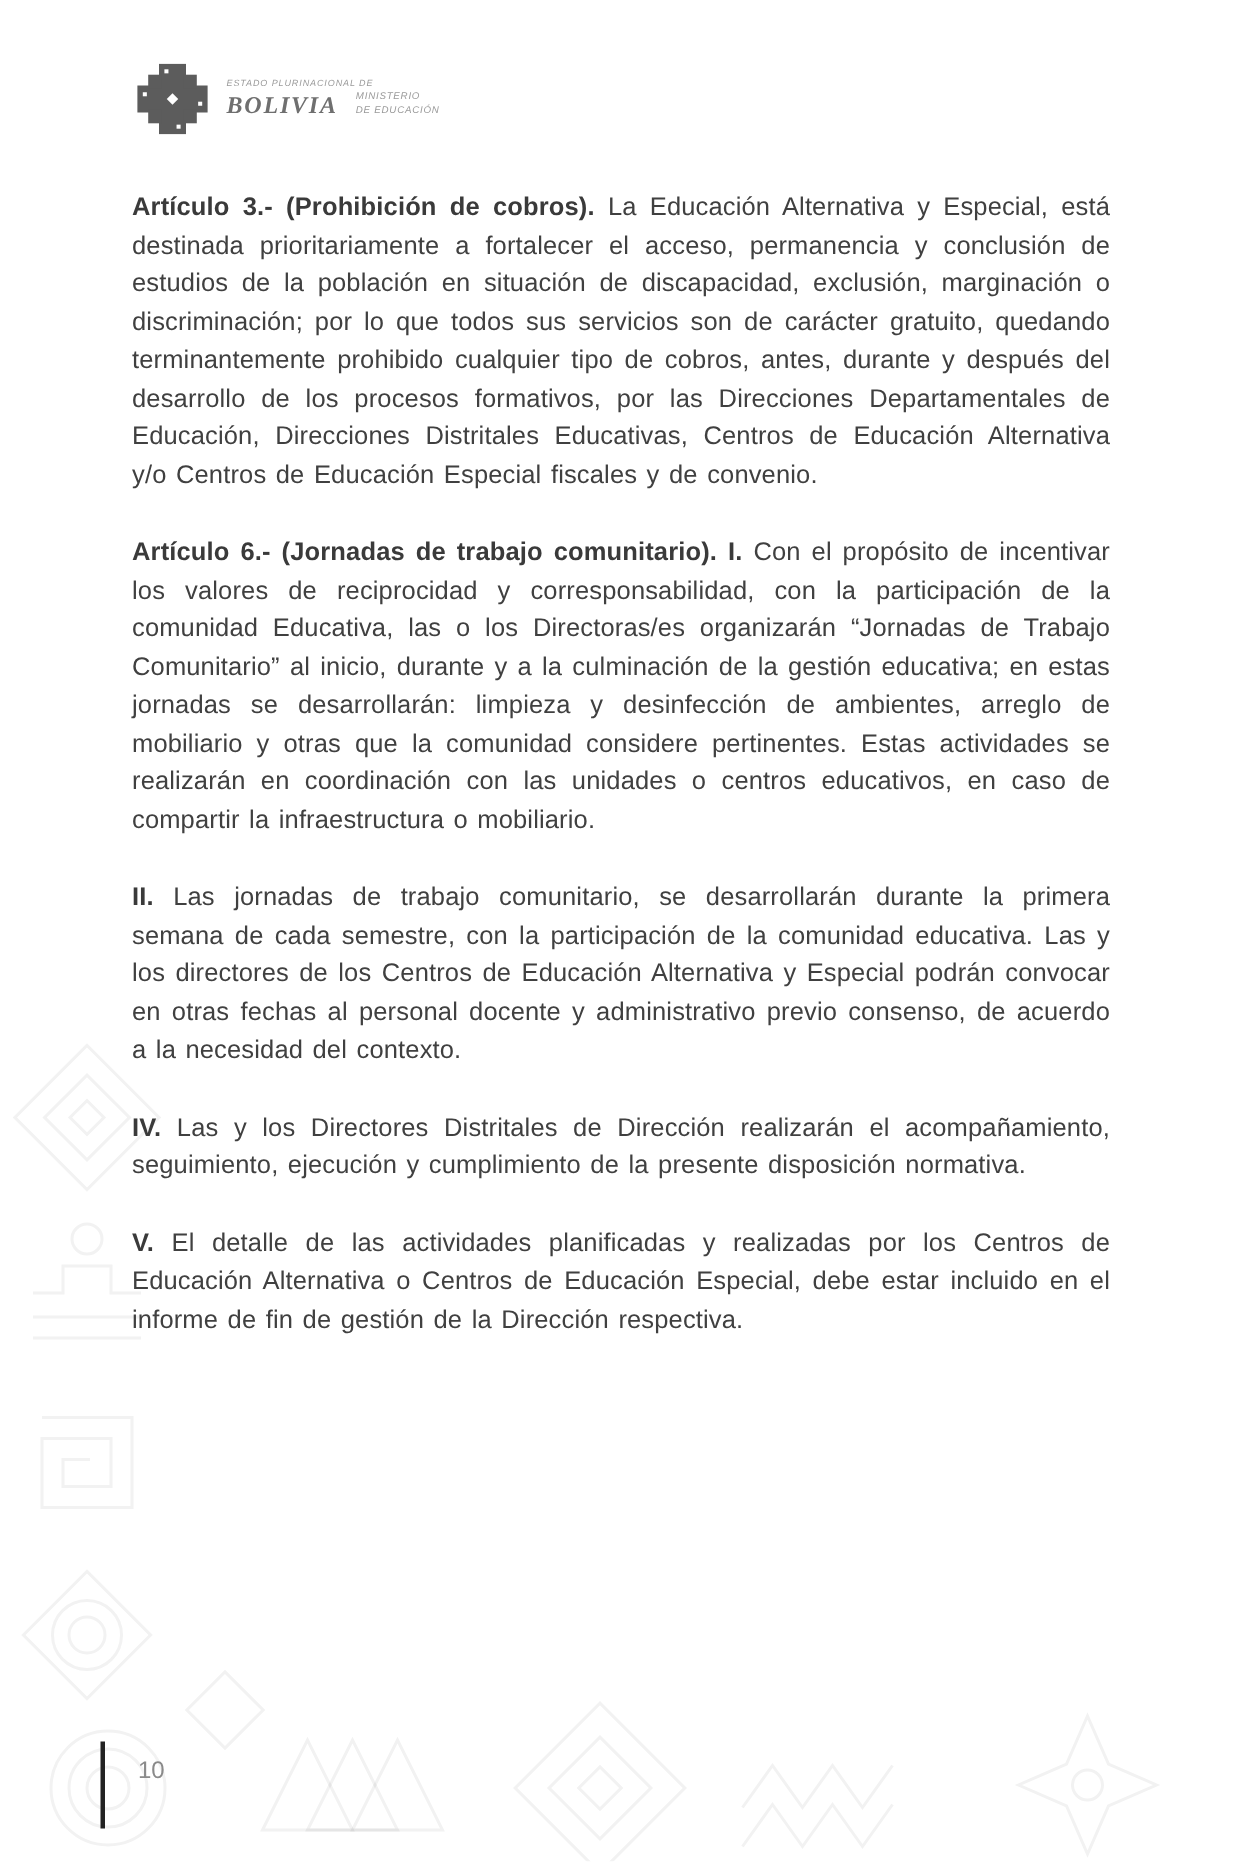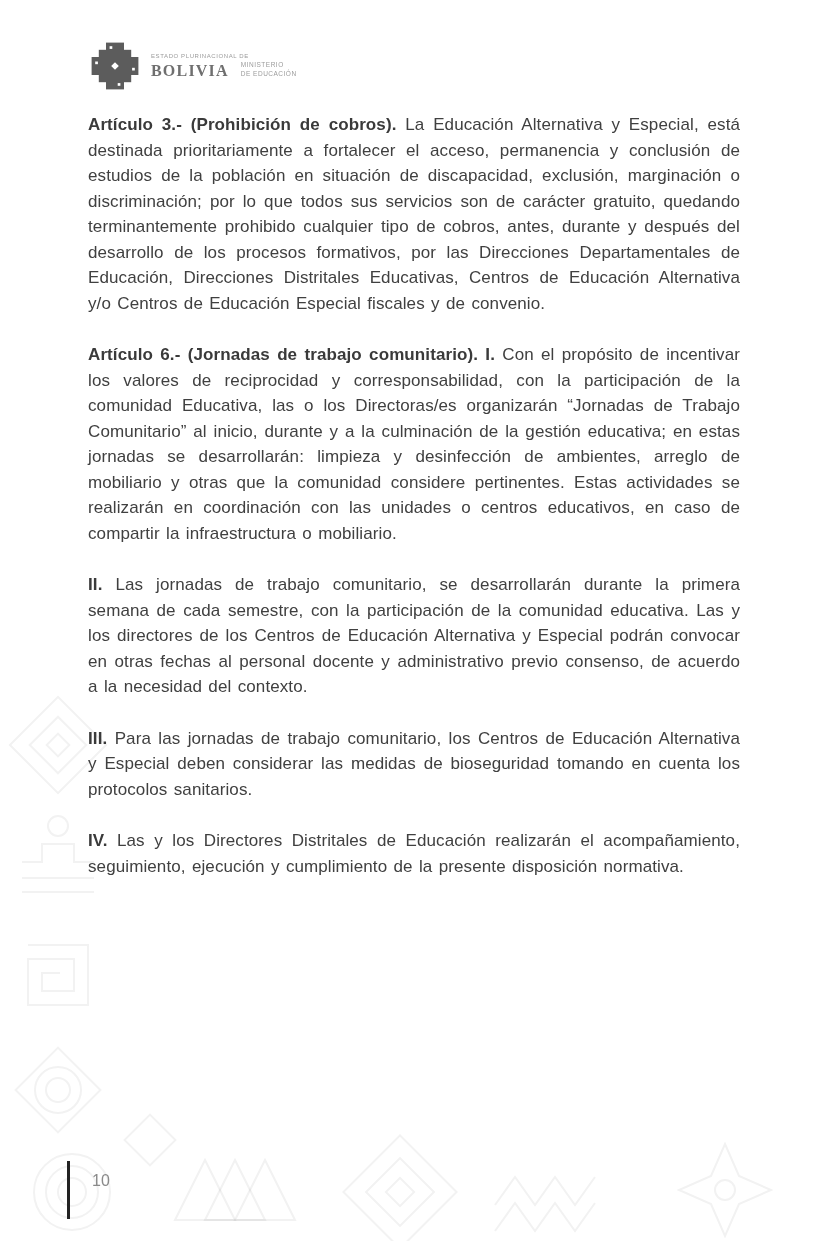--- a/index.html
+++ b/index.html
@@ -18,20 +18,21 @@
     inset: 0;
     pointer-events: none;
   }
   .masthead {
     position: absolute;
     top: 42px;
     left: 88px;
     display: flex;
     align-items: center;
     gap: 9px;
+    font-style: italic;
   }
   .emblem { width: 54px; height: 48px; }
   .logo-text { display: flex; flex-direction: column; justify-content: center; }
   .state {
     font-size: 6px;
     color: #9b9b9b;
     letter-spacing: 0.6px;
     margin-bottom: 2px;
   }
   .logo-row { display: flex; align-items: flex-end; gap: 12px; }
@@ -54,21 +55,21 @@
     position: absolute;
     top: 112px;
     left: 88px;
     width: 652px;
     font-size: 17px;
     line-height: 25.5px;
     text-align: justify;
     word-spacing: 1.5px;
     letter-spacing: 0.1px;
   }
-  .para { margin-bottom: 26px; }
+  .para { margin-bottom: 26px; margin-top: 13px; }
   .para b { font-weight: bold; color: #3a3a3a; }
   .page-rule {
     position: absolute;
     left: 67px;
     top: 1161px;
     width: 3px;
     height: 58px;
     background: #222222;
   }
   .page-number {
@@ -176,29 +177,29 @@
     <p class="para">
       <b>Artículo 6.- (Jornadas de trabajo comunitario). I.</b>
       <span>Con el propósito de incentivar los valores de reciprocidad y corresponsabilidad, con la participación de la comunidad Educativa, las o los Directoras/es organizarán “Jornadas de Trabajo Comunitario” al inicio, durante y a la culminación de la gestión educativa; en estas jornadas se desarrollarán: limpieza y desinfección de ambientes, arreglo de mobiliario y otras que la comunidad considere pertinentes. Estas actividades se realizarán en coordinación con las unidades o centros educativos, en caso de compartir la infraestructura o mobiliario.</span>
     </p>
 
     <p class="para">
       <b>II.</b>
       <span>Las jornadas de trabajo comunitario, se desarrollarán durante la primera semana de cada semestre, con la participación de la comunidad educativa. Las y los directores de los Centros de Educación Alternativa y Especial podrán convocar en otras fechas al personal docente y administrativo previo consenso, de acuerdo a la necesidad del contexto.</span>
     </p>
 
-    <p class="para">
-      <b>III.</b>
-      <span>Para las jornadas de trabajo comunitario, los Centros de Educación Alternativa y Especial deben considerar las medidas de bioseguridad tomando en cuenta los protocolos sanitarios.</span>
-    </p>
 
     <p class="para">
       <b>IV.</b>
-      <span>Las y los Directores Distritales de Educación realizarán el acompañamiento, seguimiento, ejecución y cumplimiento de la presente disposición normativa.</span>
-    </p>
-
+      <span>Las y los Directores Distritales de Dirección realizarán el acompañamiento, seguimiento, ejecución y cumplimiento de la presente disposición normativa.</span>
+    </p>
+
+    <p class="para">
+      <b>V.</b>
+      <span>El detalle de las actividades planificadas y realizadas por los Centros de Educación Alternativa o Centros de Educación Especial, debe estar incluido en el informe de fin de gestión de la Dirección respectiva.</span>
+    </p>
 
   </main>
 
   <div class="page-rule"></div>
   <div class="page-number">10</div>
 
 </div>
 
 </body></html>

